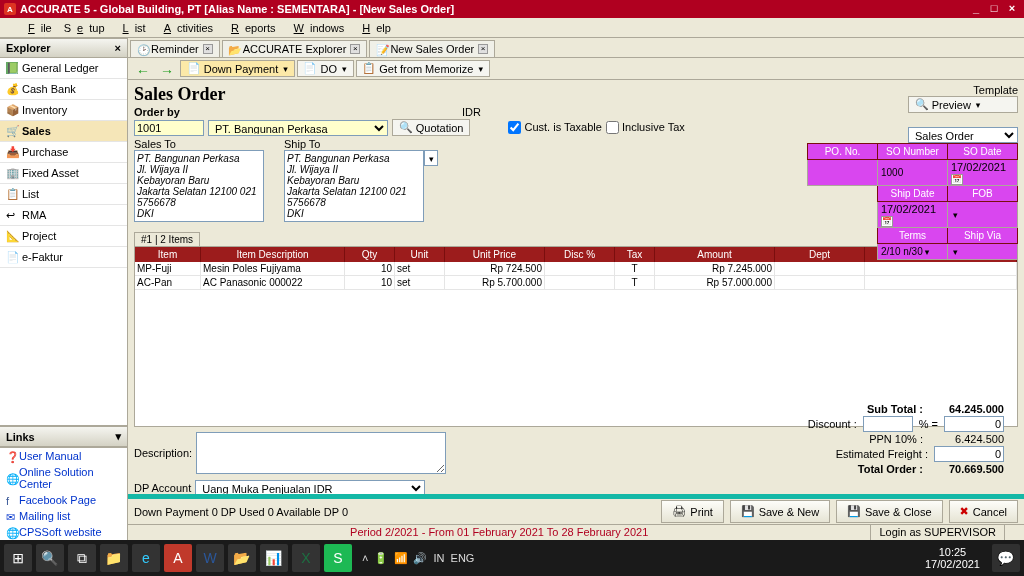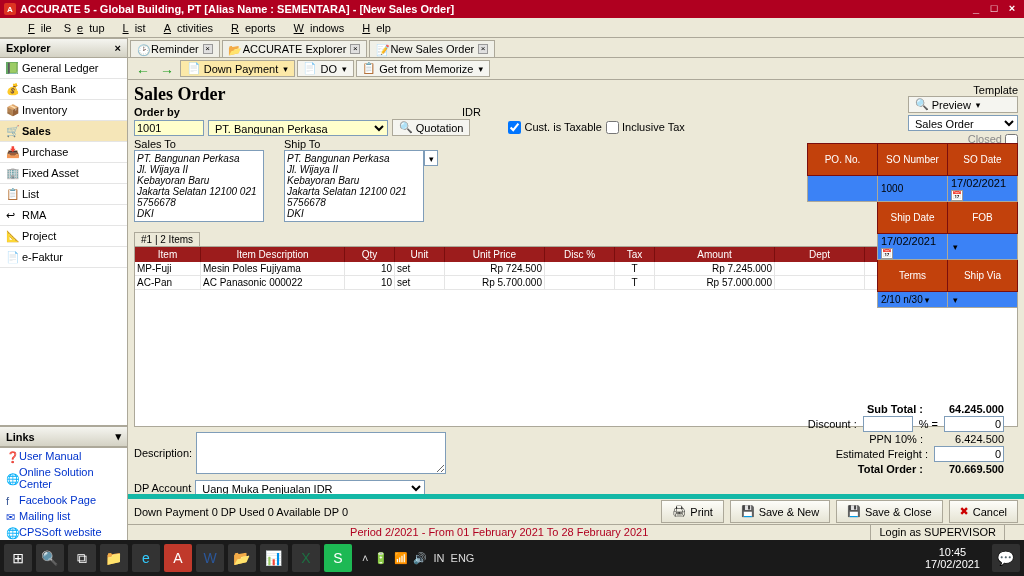--- a/index.html
+++ b/index.html
@@ -35,22 +35,22 @@
 .form-title { font: bold 18px "Times New Roman", serif; }
 .row { display: flex; align-items: center; gap: 4px; margin: 1px 0; }
 .inp { border: 1px solid #7f9db9; background: #fff; padding: 1px 2px; height: 16px; font-size: 11px; }
 .yellow { background: #ffffcc; }
 .combo { width: 180px; background: #ffffcc; }
 .btn { border: 1px solid #aca899; background: #f5f5f0; padding: 1px 6px; cursor: pointer; display: flex; align-items: center; gap: 3px; }
 .twocol { display: flex; gap: 20px; }
 .addr { border: 1px solid #7f9db9; background: #fff; padding: 2px; font-style: italic; font-size: 10px; width: 130px; height: 72px; }
 .shipto { width: 140px; }
 .rightgrid { position: absolute; right: 6px; top: 143px; }
-.hcell { background: #c2410c; color: #fff; text-align: center; padding: 10px 4px; border: 1px solid #7a0e0e; font-size: 10px; }
-.dcell { background: #3b82f6; border: 1px solid #aca899; padding: 1px 3px; font-size: 10px; height: 16px; }
+.hcell { background: #d946ef; color: #fff; text-align: center; padding: 2px 4px; border: 1px solid #7a0e0e; font-size: 10px; }
+.dcell { background: #d946ef; border: 1px solid #aca899; padding: 1px 3px; font-size: 10px; height: 16px; }
 .itemtabs { margin-top: 10px; }
 .itemtab { border: 1px solid #aca899; background: #ece9d8; padding: 1px 6px; display: inline-block; border-bottom: none; font-size: 10px; }
 .grid { border: 1px solid #aca899; background: #fff; }
 .grid-head { display: flex; }
 .grid-head .gh { background: #9c1c1c; color: #fff; padding: 2px 2px; border-right: 1px solid #7a0e0e; font-size: 10px; text-align: center; }
 .grid-row { display: flex; border-bottom: 1px solid #e5e5e5; }
 .grid-row .gc { padding: 1px 2px; border-right: 1px solid #e5e5e5; font-size: 10px; }
 .grid-body { height: 164px; overflow-y: scroll; background: #fff; }
 .bottom { margin-top: 4px; }
 .totals { position: absolute; right: 20px; bottom: 100px; text-align: right; }
@@ -247,21 +247,21 @@
 Kebayoran Baru
 Jakarta Selatan 12100 021
 5756678
 DKI</div>
                   <span class="inp drop" style="width:14px;height:16px"></span>
                 </div>
             </div>
           </div>
         </div>
         <div style="text-align:right">
-          <div style="margin-bottom:2px"><span>Template</span> <span class="btn drop">
+          <div style="margin-bottom:14px"><span>Template</span> <span class="btn drop">
                 <span>🔍</span>
                 <span>Preview</span>
               </span></div>
           <select class="inp" style="width:110px"><option>Sales Order</option></select>
           <div style="margin-top:2px"><span style="color:#888">Closed</span> <input type="checkbox" style=""></div>
         </div>
       </div>
 
       <div class="rightgrid">
         <table style="border-collapse:collapse">
@@ -426,17 +426,17 @@
   <div class="ticon2" style="background:#1db954">S</div>
   <div class="tray">
       <span>˄</span>
       <span>🔋</span>
       <span>📶</span>
       <span>🔊</span>
       <span>IN</span>
       <span>ENG</span>
     </div>
   <div class="clock">
-      <div>10:45</div>
+      <div>10:25</div>
       <div>17/02/2021</div>
     </div>
   <div class="ticon2" style="background:#303030">💬</div>
 </div>
 
 </body></html>

